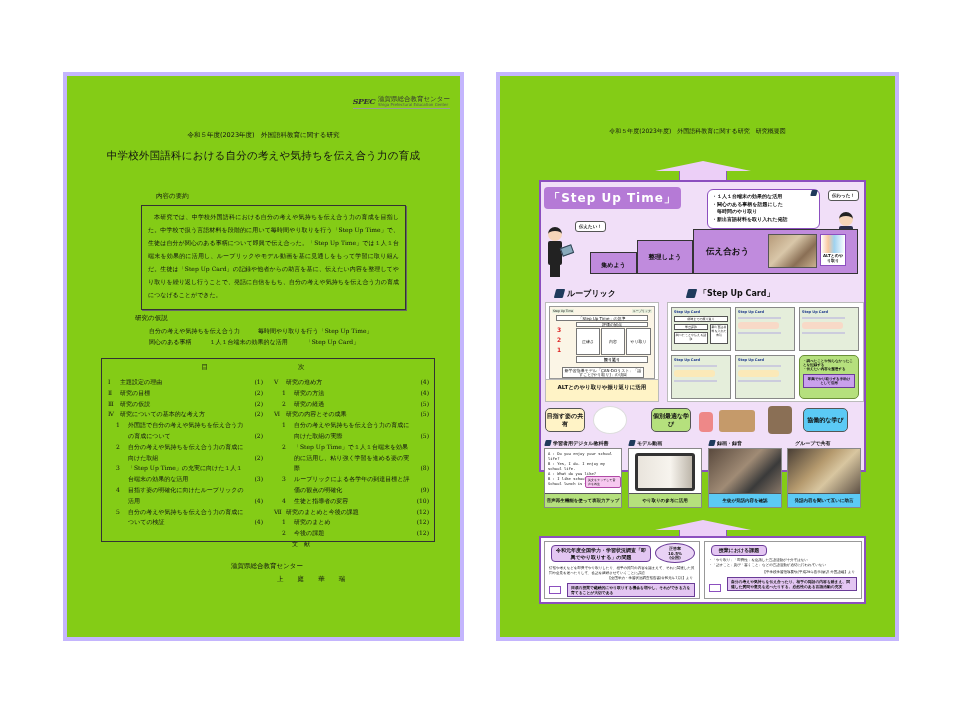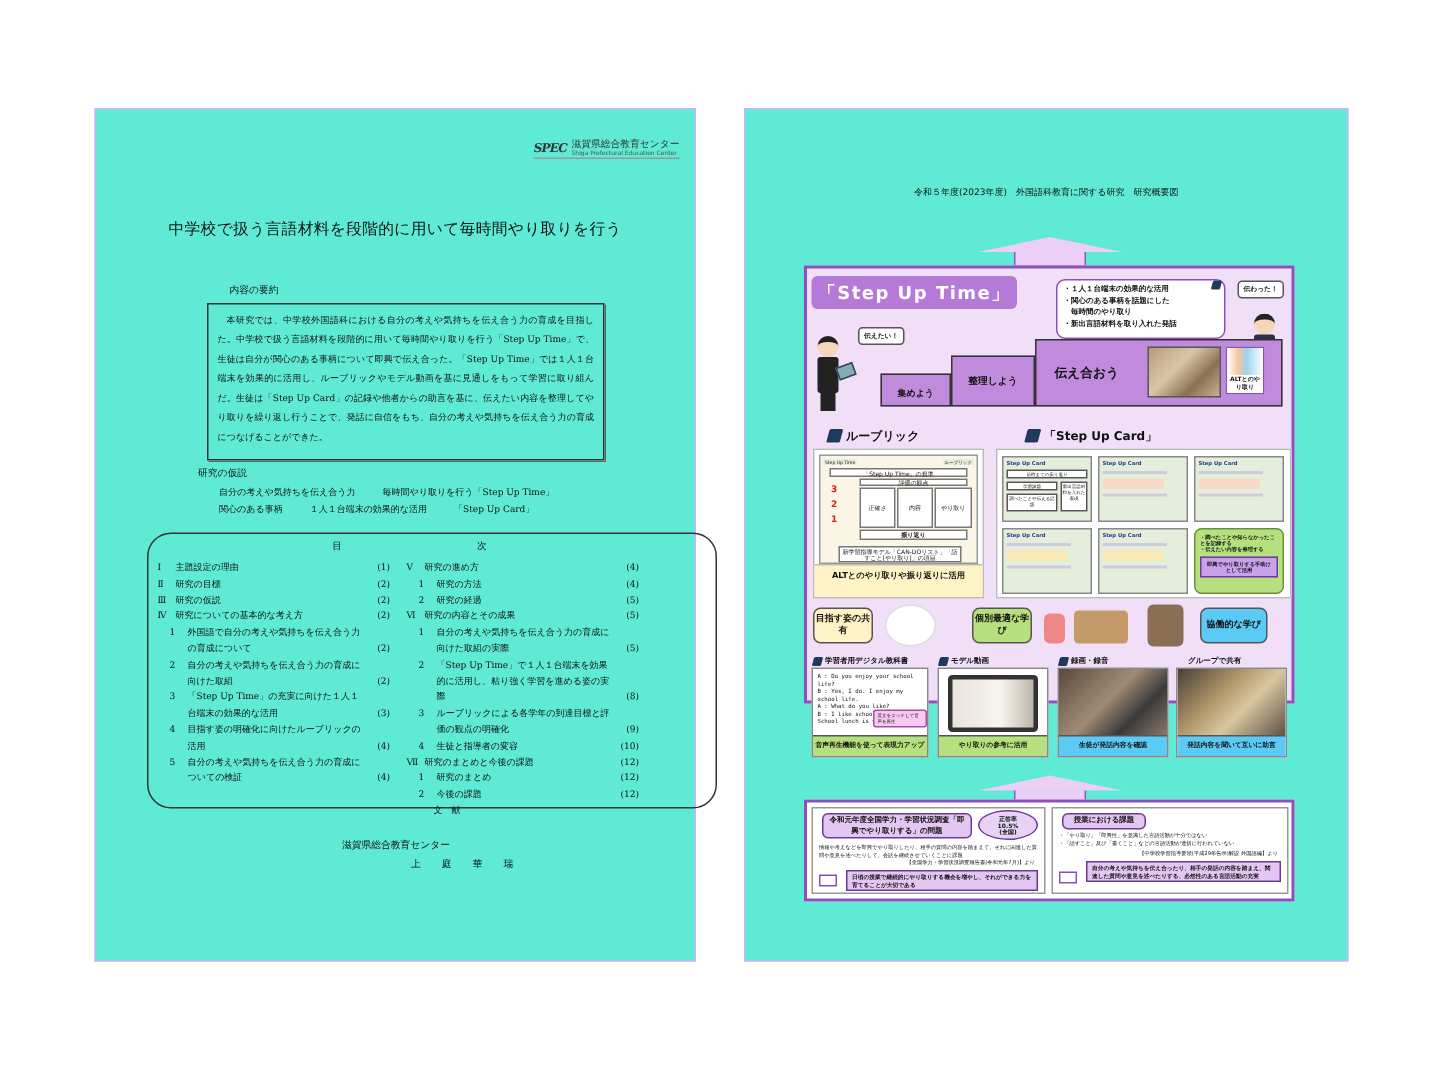--- a/index.html
+++ b/index.html
@@ -2,21 +2,21 @@
 <html><head>
 <meta charset="utf-8">
 <style>
   * { box-sizing: border-box; margin: 0; padding: 0; }
   body {
     width: 960px; height: 720px; background: #ffffff;
     position: relative; overflow: hidden;
     font-family: "DejaVu Sans", sans-serif; color: #111;
   }
   .page {
-    position: absolute; background: #5eead4; border: 1px solid #c4b5fd;
+    position: absolute; background: #84cc16; border: 4px solid #c4b5fd;
   }
   #page-left { left: 63px; top: 72px; width: 401px; height: 569px; }
   #page-right { left: 496px; top: 72px; width: 403px; height: 569px; }
 
   
   .logo {
     position: absolute; right: 10px; top: 20px;
     display: flex; align-items: center; gap: 3px;
     border-bottom: 1px solid #999; padding-bottom: 1px;
   }
@@ -37,22 +37,22 @@
     border: 1px solid #333; box-shadow: 1px 1px 0 #666;
     padding: 4px 6px; font-family: "DejaVu Serif", serif; font-size: 6px; line-height: 13px;
     text-indent: 6px; text-align: justify;
   }
   .lp-kw-label { position: absolute; left: 68px; top: 238px; font-size: 6.5px; font-family: "DejaVu Serif", serif; }
   .lp-kw-row { position: absolute; left: 82px; font-family: "DejaVu Serif", serif; font-size: 6px; display: flex; gap: 18px; }
   .lp-kw-row.r1 { top: 251px; }
   .lp-kw-row.r2 { top: 262px; }
 
   .toc {
-    position: absolute; left: 34px; top: 282px; width: 380px; height: 184px;
-    border: 1px solid #333; border-radius: 16px;
+    position: absolute; left: 34px; top: 282px; width: 334px; height: 184px;
+    border: 1px solid #333; border-radius: 0;
     font-family: "DejaVu Serif", serif; font-size: 6px; padding-left: 44px;
   }
   .toc-head { position: absolute; top: 4px; left: 0; right: 0; text-align: center; font-size: 6.5px; letter-spacing: 90px; padding-left: 60px; }
   .toc-col { position: absolute; top: 18px; }
   .toc-col.c1 { left: 6px; width: 155px; }
   .toc-col.c2 { left: 172px; width: 155px; }
   .toc-item { display: flex; line-height: 10.8px; }
   .toc-num { width: 12px; flex: none; }
   .toc-item.sub .toc-num { width: 12px; margin-left: 8px; }
   .toc-text { flex: 1; }
@@ -180,21 +180,22 @@
 
 <div class="page" id="page-left">
   <div class="logo">
     <span class="logo-mark">SPEC</span>
     <span class="logo-text">
       <span class="logo-ja">滋賀県総合教育センター</span>
       <span class="logo-en">Shiga Prefectural Education Center</span>
     </span>
   </div>
 
-  <div class="lp-title">中学校で扱う言語材料を段階的に用いて毎時間やり取りを行う</div>
+  <div class="lp-year">令和５年度(2023年度)　外国語科教育に関する研究</div>
+  <div class="lp-title">中学校外国語科における自分の考えや気持ちを伝え合う力の育成</div>
 
   <div class="lp-summary-label">内容の要約</div>
   <div class="lp-summary-box">本研究では、中学校外国語科における自分の考えや気持ちを伝え合う力の育成を目指した。中学校で扱う言語材料を段階的に用いて毎時間やり取りを行う「Step Up Time」で、生徒は自分が関心のある事柄について即興で伝え合った。「Step Up Time」では１人１台端末を効果的に活用し、ルーブリックやモデル動画を基に見通しをもって学習に取り組んだ。生徒は「Step Up Card」の記録や他者からの助言を基に、伝えたい内容を整理してやり取りを繰り返し行うことで、発話に自信をもち、自分の考えや気持ちを伝え合う力の育成につなげることができた。</div>
 
   <div class="lp-kw-label">研究の仮説</div>
   <div class="lp-kw-row r1">
     <span>自分の考えや気持ちを伝え合う力</span>
     <span>毎時間やり取りを行う「Step Up Time」</span>
   </div>
   <div class="lp-kw-row r2">

